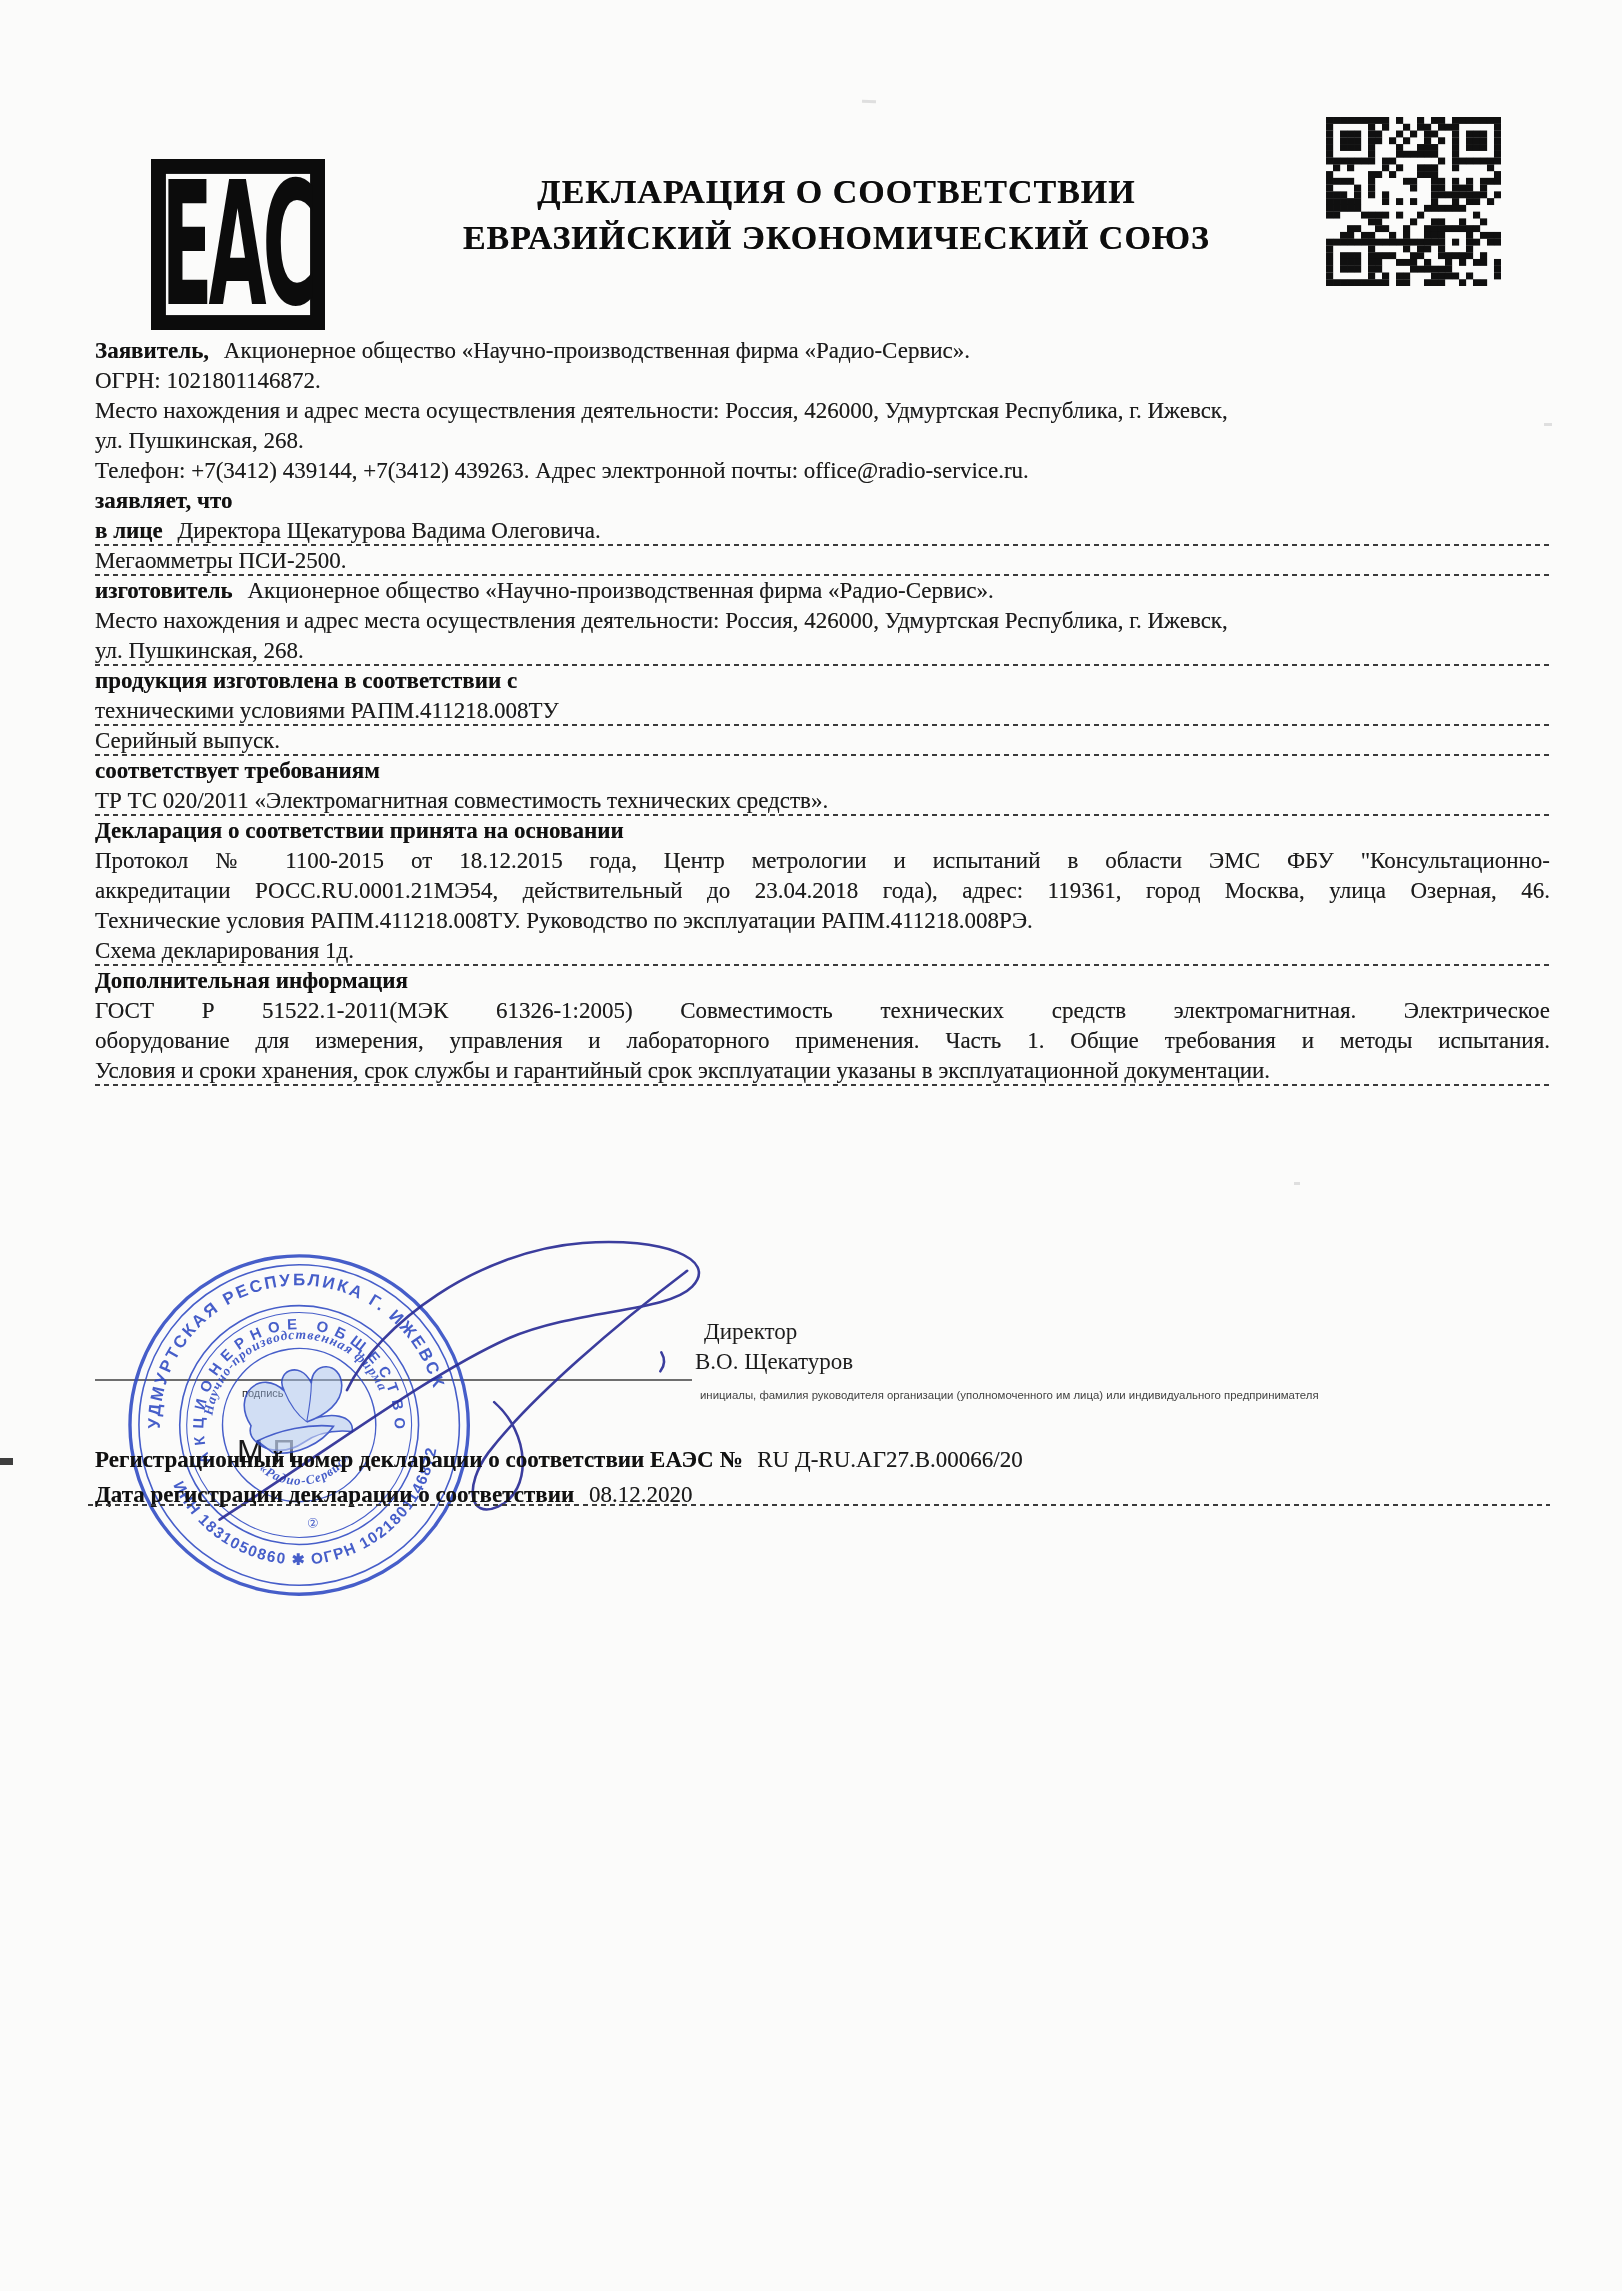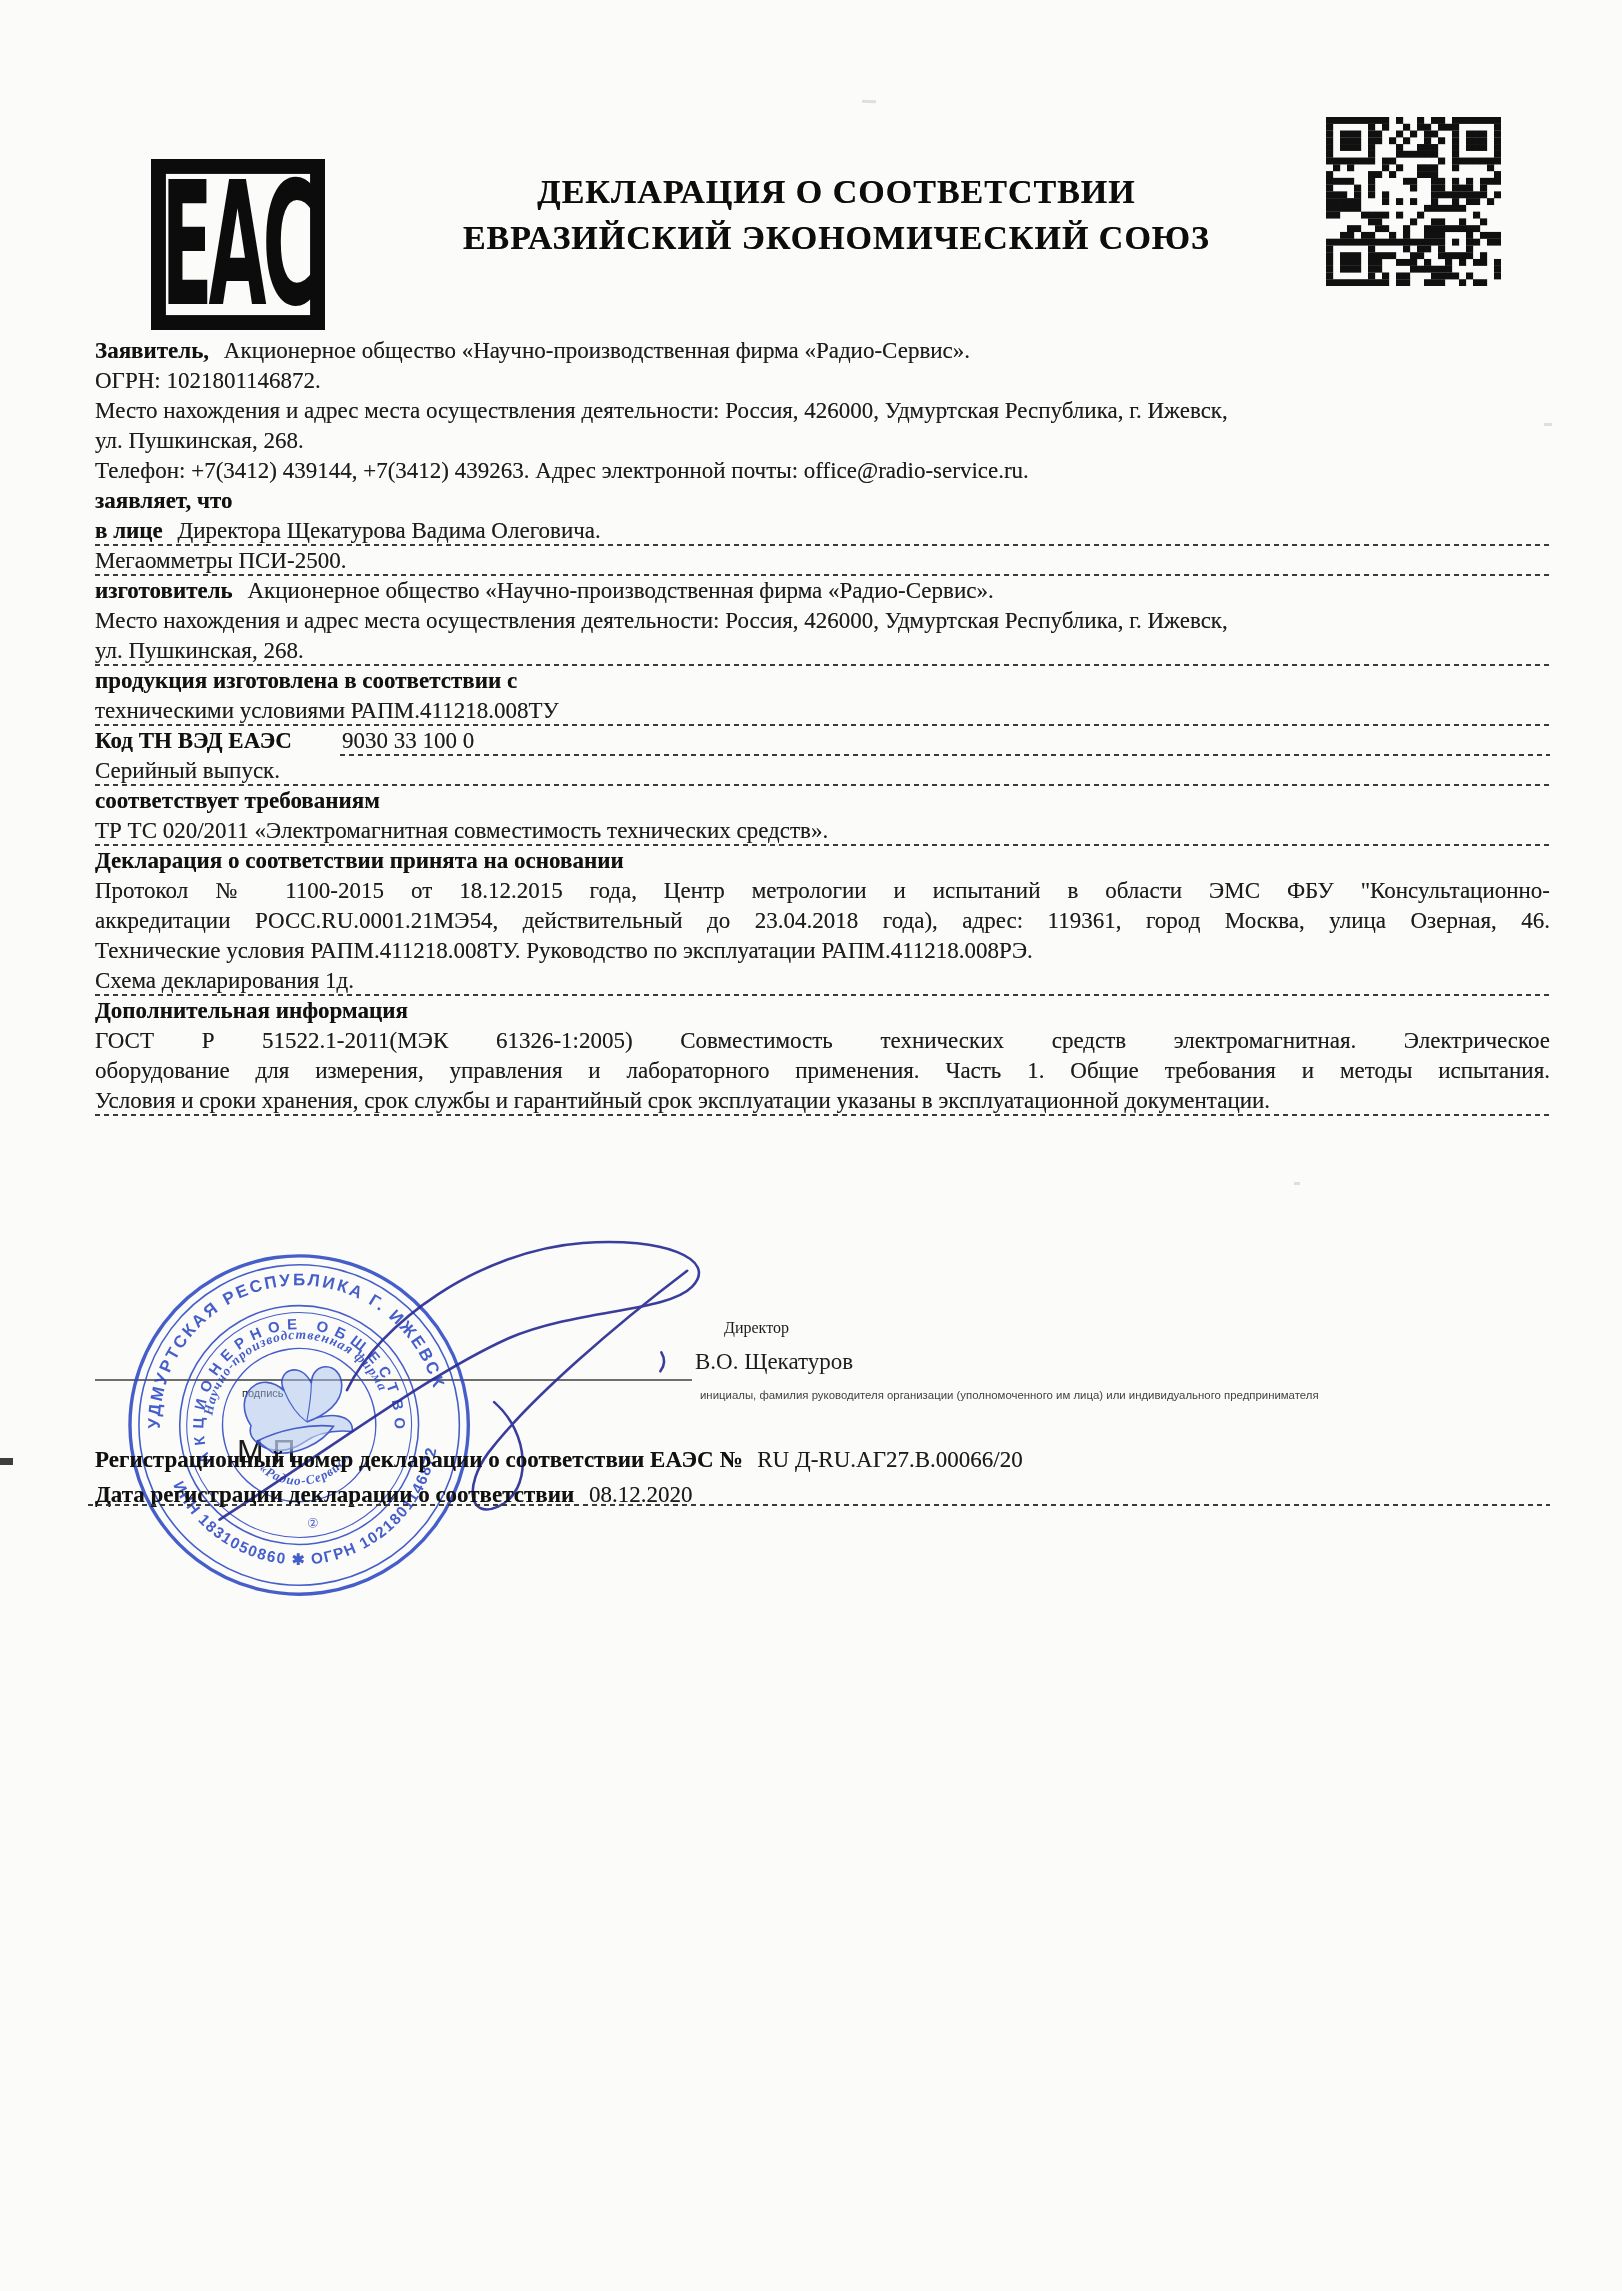--- a/index.html
+++ b/index.html
@@ -33,21 +33,21 @@
   .dash{
     background-image:repeating-linear-gradient(90deg,#3a3a3a 0 5px,transparent 5px 9px);
     background-size:100% 2.3px;background-repeat:no-repeat;background-position:left bottom;
   }
   .row-flex{display:flex;align-items:baseline;white-space:nowrap;}
   .fill{flex:1;margin-left:48px;padding-left:2px;}
   .gap{margin-left:9px;}
   .validity{margin-top:44px;}
   
   .sigline{position:absolute;left:95px;top:1379px;width:597px;border-top:2px solid #6e6e6e;}
-  .pos-director{position:absolute;left:704px;top:1319px;font-size:16px;margin-left:20px;}
+  .pos-director{position:absolute;left:704px;top:1319px;font-size:23px;}
   .pos-name{position:absolute;left:695px;top:1349px;font-size:23px;}
   .sig-caption{
     position:absolute;left:700px;top:1389px;width:756px;
     font-family:"Liberation Sans",sans-serif;font-size:11.4px;color:#2b2b2b;opacity:.9;
   }
   .podpis{position:absolute;left:242px;top:1387px;font-family:"Liberation Sans",sans-serif;font-size:11px;color:#222;}
   .mp{position:absolute;left:237px;top:1417px;font-family:"Liberation Sans",sans-serif;font-size:32px;color:#1a1a1a;margin-top:16px;}
   .reg{position:absolute;left:95px;width:1455px;font-size:23px;line-height:30px;text-shadow:0 0 0.5px rgba(0,0,0,.45);}
   .reg1{top:1445px;}
   .reg2{top:1480px;}
@@ -418,24 +418,20 @@
   </div>
   <div class="ln dash">Мегаомметры ПСИ-2500.</div>
   <div class="ln">
     <span class="lbl">изготовитель</span>
     <span class="serif gap">Акционерное общество «Научно-производственная фирма «Радио-Сервис».</span>
   </div>
   <div class="ln">Место нахождения и адрес места осуществления деятельности: Россия, 426000, Удмуртская Республика, г. Ижевск,</div>
   <div class="ln dash">ул. Пушкинская, 268.</div>
   <div class="ln lbl">продукция изготовлена в соответствии с</div>
   <div class="ln dash">техническими условиями РАПМ.411218.008ТУ</div>
-  <div class="row-flex">
-    <span class="lbl">Код ТН ВЭД ЕАЭС</span>
-    <span class="fill dash"><span class="serif">9030 33 100 0</span></span>
-  </div>
   <div class="ln dash">Серийный выпуск.</div>
   <div class="ln lbl">соответствует требованиям</div>
   <div class="ln dash">ТР ТС 020/2011 «Электромагнитная совместимость технических средств».</div>
   <div class="ln lbl">Декларация о соответствии принята на основании</div>
   <div class="ln just">Протокол № 1100-2015 от 18.12.2015 года, Центр метрологии и испытаний в области ЭМС ФБУ "Консультационно-</div>
   <div class="ln just">аккредитации РОСС.RU.0001.21МЭ54, действительный до 23.04.2018 года), адрес: 119361, город Москва, улица Озерная, 46.</div>
   <div class="ln">Технические условия РАПМ.411218.008ТУ. Руководство по эксплуатации РАПМ.411218.008РЭ.</div>
   <div class="ln dash">Схема декларирования 1д.</div>
   <div class="ln lbl">Дополнительная информация</div>
   <div class="ln just">ГОСТ Р 51522.1-2011(МЭК 61326-1:2005) Совместимость технических средств электромагнитная. Электрическое</div>

